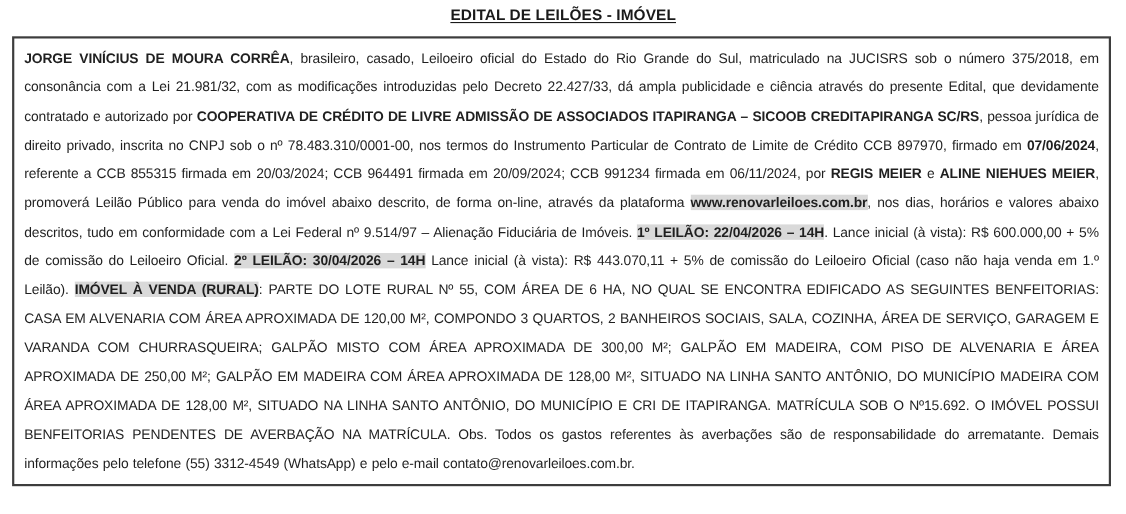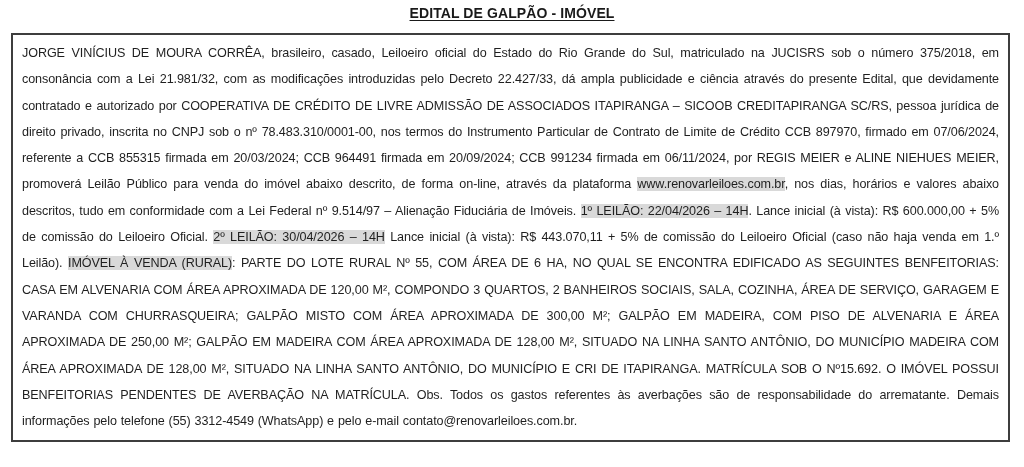--- a/index.html
+++ b/index.html
@@ -41,25 +41,25 @@
     overflow: hidden;
   }
   .edital-text {
     text-align: justify;
     font-size: 12.6px;
     line-height: 26.3px;
     letter-spacing: -0.1px;
     color: #1f1f1f;
     word-spacing: 0.5px;
   }
-  .edital-text span.b { font-weight: normal; }
+  .edital-text span.b { font-weight: bold; }
   .edital-text span.hl { background: #d9d9d9; margin-top: 40px; }
 </style>
 </head>
 <body>
 
 <div class="page">
-  <div class="doc-title">EDITAL DE GALPÃO - IMÓVEL</div>
+  <div class="doc-title">EDITAL DE LEILÕES - IMÓVEL</div>
 
   <div class="edital-box">
     <div class="edital-text"><span class="b">JORGE VINÍCIUS DE MOURA CORRÊA</span><span class="">, brasileiro, casado, Leiloeiro oficial do Estado do Rio Grande do Sul, matriculado na JUCISRS sob o número 375/2018, em consonância com a Lei 21.981/32, com as modificações introduzidas pelo Decreto 22.427/33, dá ampla publicidade e ciência através do presente Edital, que devidamente contratado e autorizado por </span><span class="b">COOPERATIVA DE CRÉDITO DE LIVRE ADMISSÃO DE ASSOCIADOS ITAPIRANGA – SICOOB CREDITAPIRANGA SC/RS</span><span class="">, pessoa jurídica de direito privado, inscrita no CNPJ sob o nº 78.483.310/0001-00, nos termos do Instrumento Particular de Contrato de Limite de Crédito CCB 897970, firmado em </span><span class="b">07/06/2024</span><span class="">, referente a CCB 855315 firmada em 20/03/2024; CCB 964491 firmada em 20/09/2024; CCB 991234 firmada em 06/11/2024, por </span><span class="b">REGIS MEIER</span><span class=""> e </span><span class="b">ALINE NIEHUES MEIER</span><span class="">, promoverá Leilão Público para venda do imóvel abaixo descrito, de forma on-line, através da plataforma </span><span class="b hl">www.renovarleiloes.com.br</span><span class="">, nos dias, horários e valores abaixo descritos, tudo em conformidade com a Lei Federal nº 9.514/97 – Alienação Fiduciária de Imóveis. </span><span class="b hl">1º LEILÃO: 22/04/2026 – 14H</span><span class="">. Lance inicial (à vista): R$ 600.000,00 + 5% de comissão do Leiloeiro Oficial. </span><span class="b hl">2º LEILÃO: 30/04/2026 – 14H</span><span class=""> Lance inicial (à vista): R$ 443.070,11 + 5% de comissão do Leiloeiro Oficial (caso não haja venda em 1.º Leilão). </span><span class="b hl">IMÓVEL À VENDA (RURAL)</span><span class="">: PARTE DO LOTE RURAL Nº 55, COM ÁREA DE 6 HA, NO QUAL SE ENCONTRA EDIFICADO AS SEGUINTES BENFEITORIAS: CASA EM ALVENARIA COM ÁREA APROXIMADA DE 120,00 M², COMPONDO 3 QUARTOS, 2 BANHEIROS SOCIAIS, SALA, COZINHA, ÁREA DE SERVIÇO, GARAGEM E VARANDA COM CHURRASQUEIRA; GALPÃO MISTO COM ÁREA APROXIMADA DE 300,00 M²; GALPÃO EM MADEIRA, COM PISO DE ALVENARIA E ÁREA APROXIMADA DE 250,00 M²; GALPÃO EM MADEIRA COM ÁREA APROXIMADA DE 128,00 M², SITUADO NA LINHA SANTO ANTÔNIO, DO MUNICÍPIO MADEIRA COM ÁREA APROXIMADA DE 128,00 M², SITUADO NA LINHA SANTO ANTÔNIO, DO MUNICÍPIO E CRI DE ITAPIRANGA. MATRÍCULA SOB O Nº15.692. O IMÓVEL POSSUI BENFEITORIAS PENDENTES DE AVERBAÇÃO NA MATRÍCULA. Obs. Todos os gastos referentes às averbações são de responsabilidade do arrematante. Demais informações pelo telefone (55) 3312-4549 (WhatsApp) e pelo e-mail contato@renovarleiloes.com.br.</span></div>
   </div>
 </div>
 
 </body></html>

